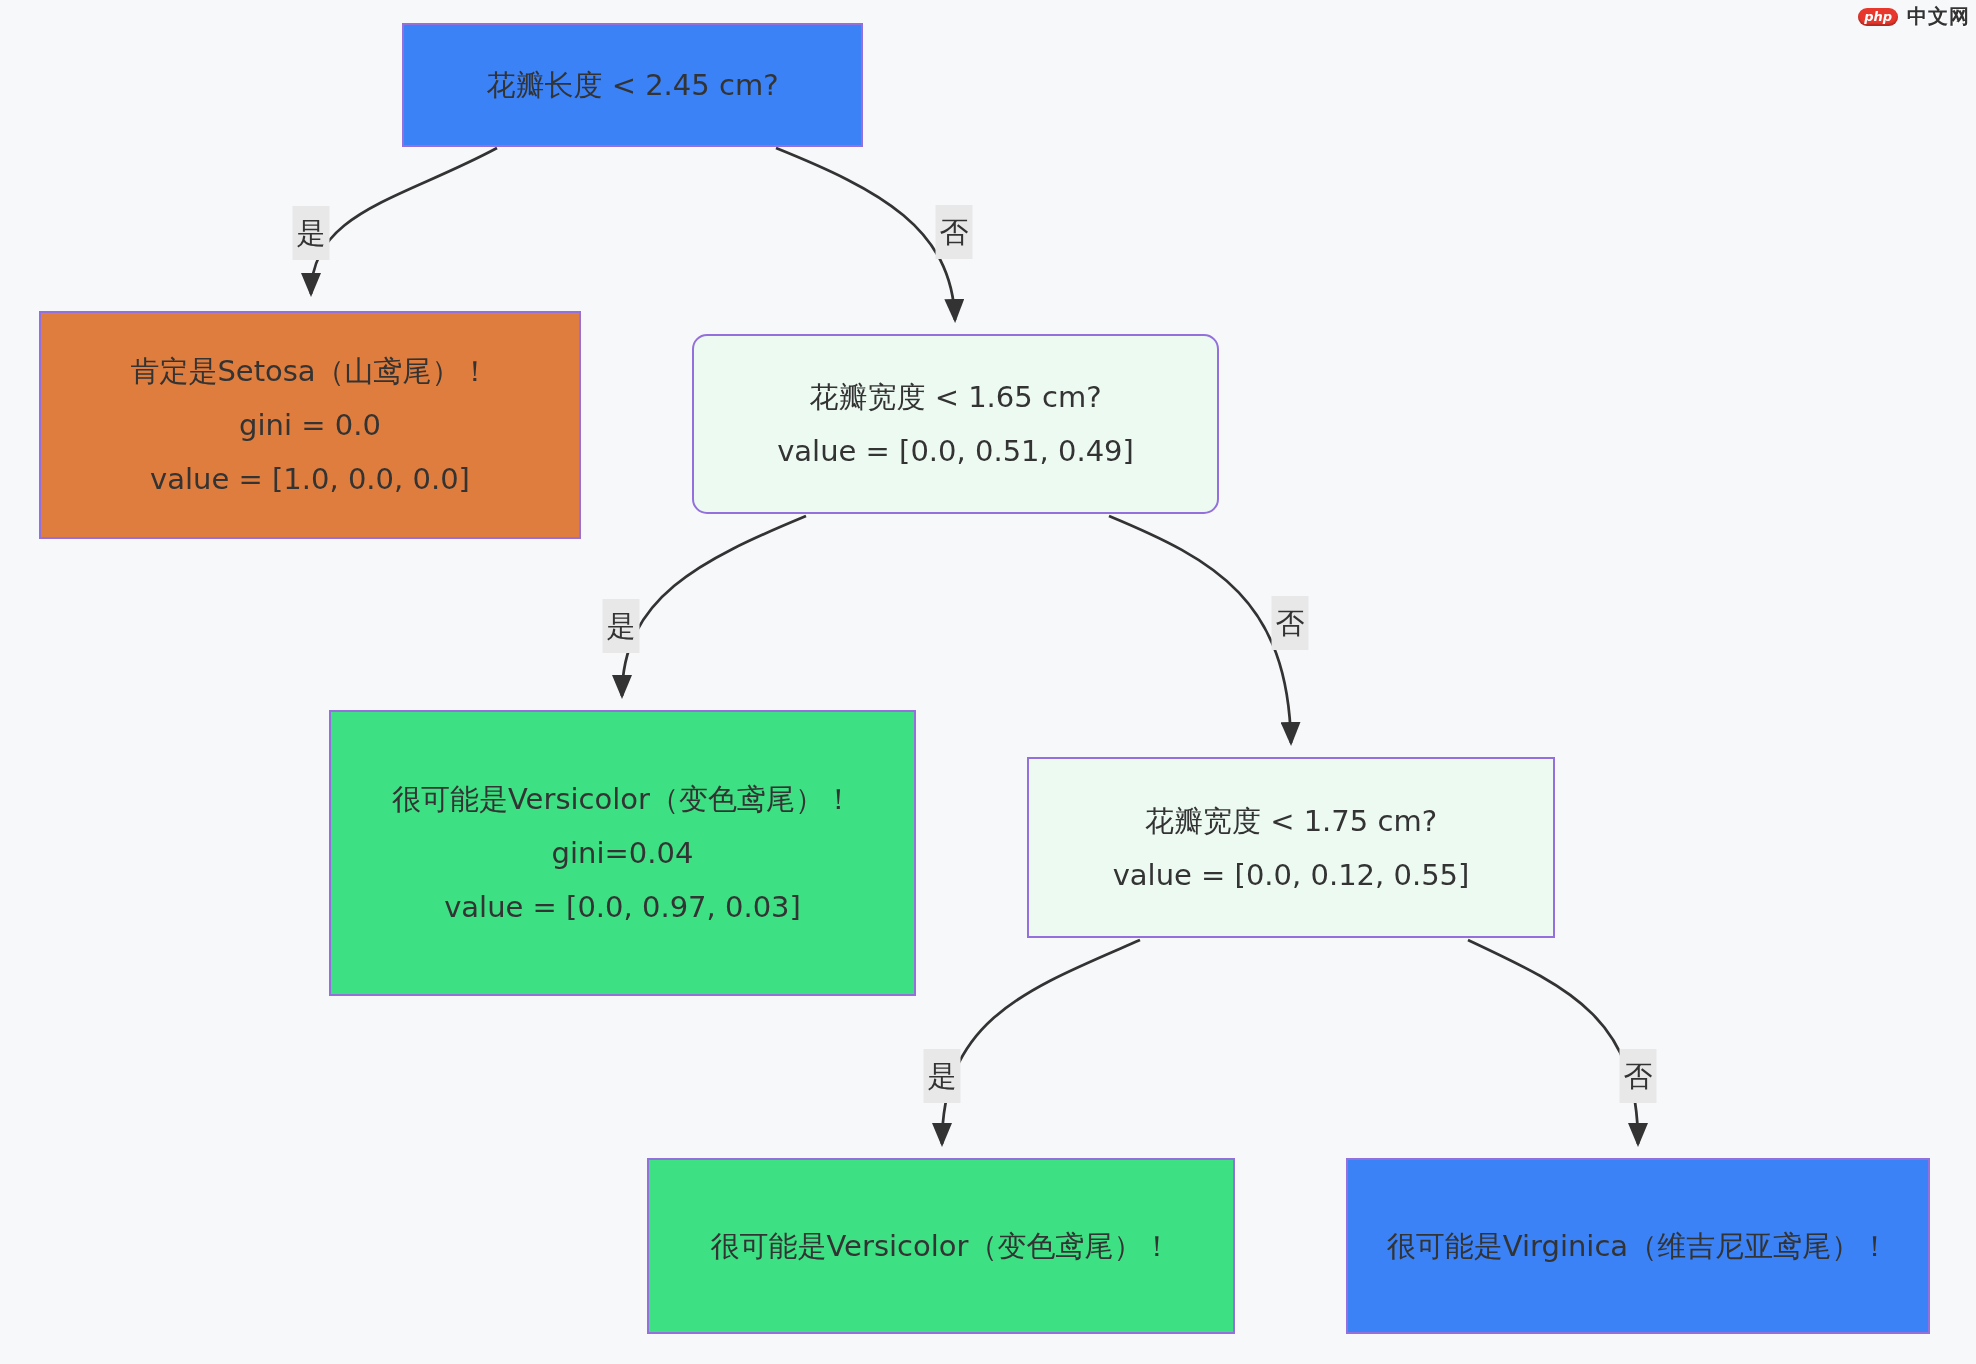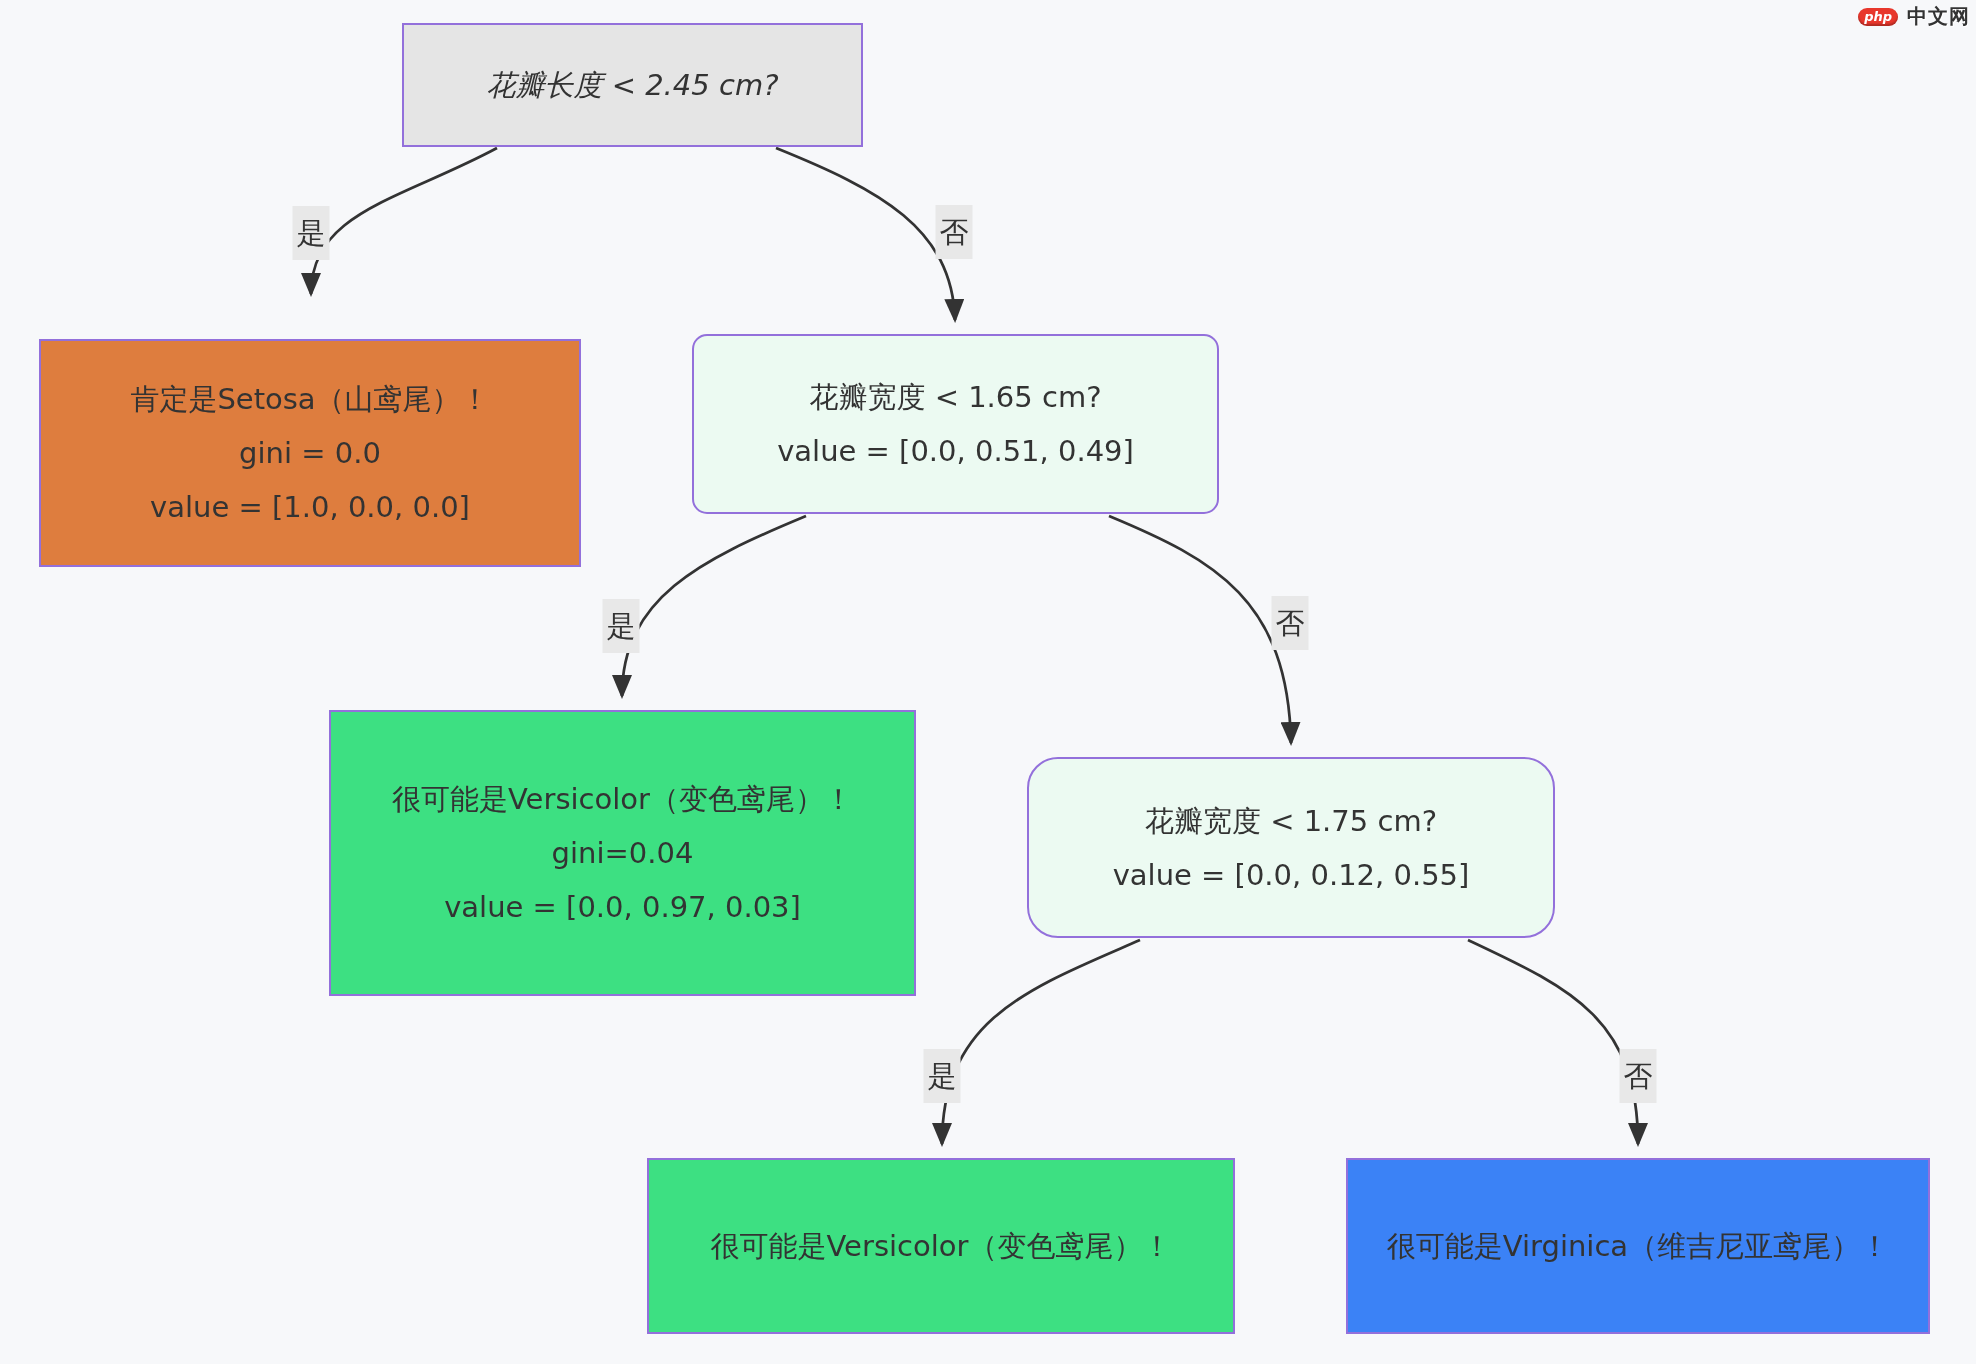--- a/index.html
+++ b/index.html
@@ -31,21 +31,21 @@
     color:#333333;
     padding:0 24px;
     z-index:2;
   }
   .node .line{display:block;width:100%;}
   
   #n-root      {left:402px; top:23px;   width:461px; height:124px;}
   #n-setosa    {left:39px;  top:311px;  width:542px; height:228px;}
   #n-q2        {left:692px; top:334px;  width:527px; height:180px;border-radius:15px;}
   #n-versi1    {left:329px; top:710px;  width:587px; height:286px;}
-  #n-q3        {left:1027px;top:757px;  width:528px; height:181px;border-radius:31px;}
+  #n-q3        {left:1027px;top:757px;  width:528px; height:181px;}
   #n-versi2    {left:647px; top:1158px; width:588px; height:176px;}
   #n-virginica {left:1346px;top:1158px; width:584px; height:176px;}
 
   .edge-label{
     position:absolute;
     transform:translate(-50%,-50%);
     background:#e8e8e8;
     color:#333333;
     font-size:29px;
     line-height:34px;
@@ -101,25 +101,25 @@
     <g fill="none" stroke="#333333" stroke-width="2.75">
       <path d="M 497 148 C 400 200, 311 212, 311 294" marker-end="url(#arrow)"></path>
       <path d="M 776 148 C 880 190, 952 228, 955 320" marker-end="url(#arrow)"></path>
       <path d="M 806 516 C 700 560, 622 598, 622 696" marker-end="url(#arrow)"></path>
       <path d="M 1109 516 C 1215 560, 1288 600, 1291 743" marker-end="url(#arrow)"></path>
       <path d="M 1140 940 C 1030 988, 942 1018, 942 1144" marker-end="url(#arrow)"></path>
       <path d="M 1468 940 C 1570 988, 1638 1018, 1638 1144" marker-end="url(#arrow)"></path>
     </g>
   </svg>
 
-  <div class="node" id="n-root" style="background-color: #e5e5e5; font-style: italic;">
+  <div class="node" id="n-root" style="background-color: #3b82f6;">
     <span class="line">花瓣长度 &lt; 2.45 cm?</span>
   </div>
 
-  <div class="node" id="n-setosa" style="background-color: rgb(222, 125, 62); margin-top: 28px;">
+  <div class="node" id="n-setosa" style="background-color: rgb(222, 125, 62);">
     <span class="line">肯定是Setosa（山鸢尾）！</span>
     <span class="line">gini = 0.0</span>
     <span class="line">value = [1.0, 0.0, 0.0]</span>
   </div>
 
   <div class="node" id="n-q2" style="background-color: rgb(236, 250, 242);">
     <span class="line">花瓣宽度 &lt; 1.65 cm?</span>
     <span class="line">value = [0.0, 0.51, 0.49]</span>
   </div>
 

